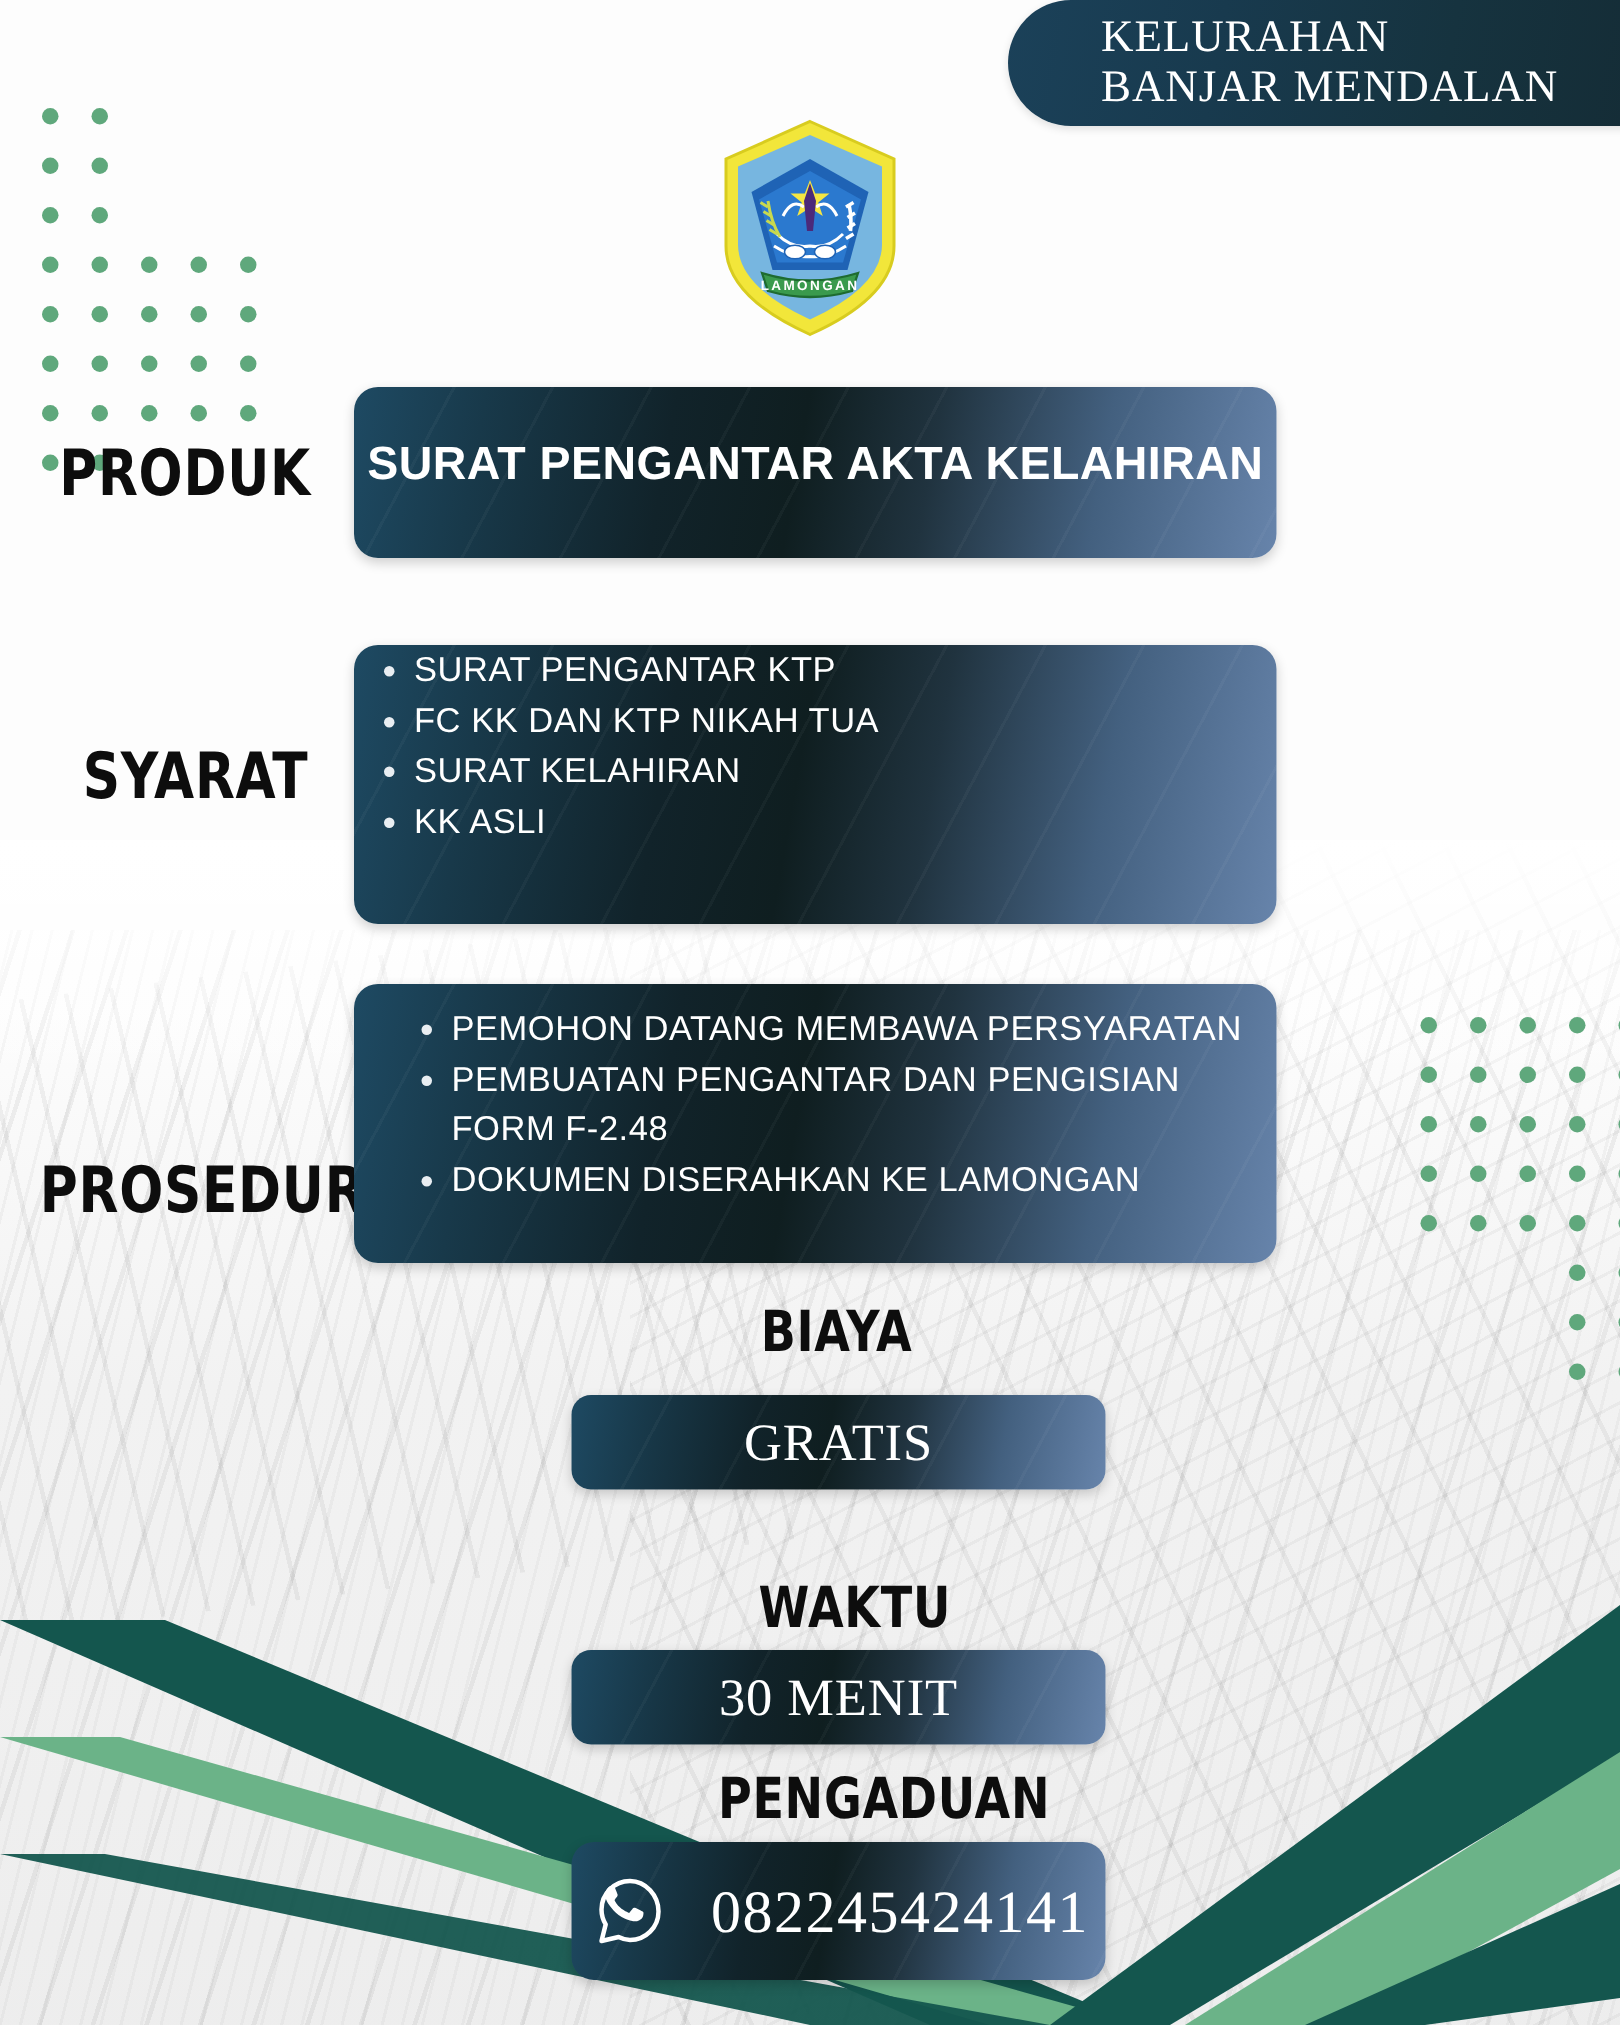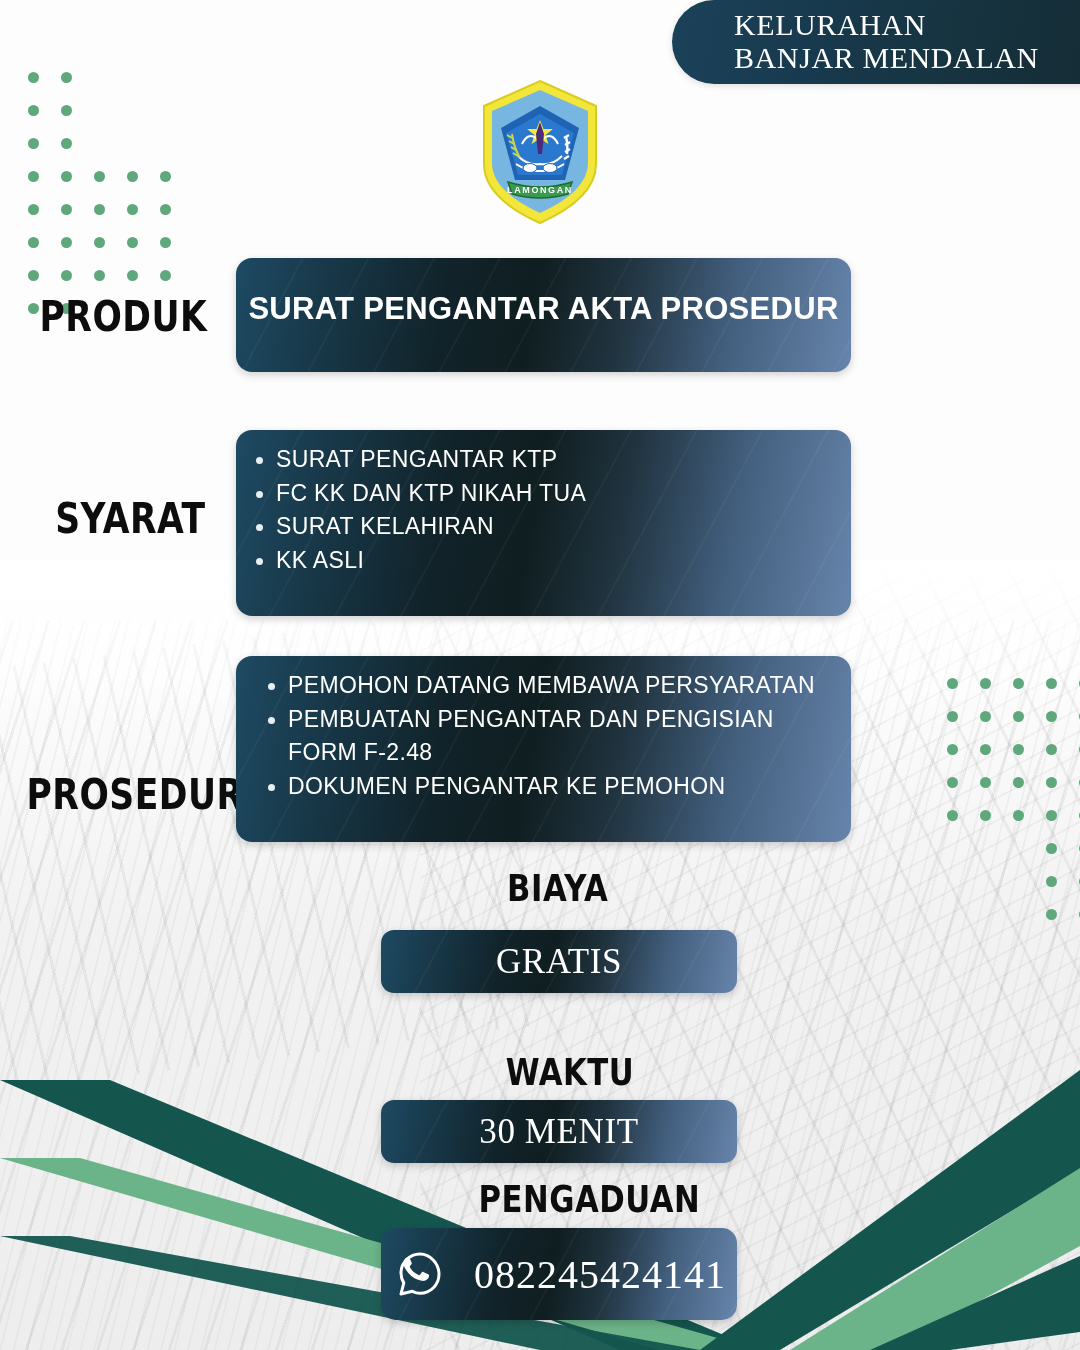--- a/index.html
+++ b/index.html
@@ -257,40 +257,40 @@
     <div class="dot" style="left:1079px;top:744px"></div>
     <div class="dot" style="left:1079px;top:777px"></div>
     <div class="dot" style="left:1079px;top:810px"></div>
     <div class="dot" style="left:1079px;top:843px"></div>
     <div class="dot" style="left:1079px;top:876px"></div>
     <div class="dot" style="left:1079px;top:909px"></div>
   </div>
 
   <div class="seclabel" style="left:36px;top:296px;font-size:36px;">PRODUK</div>
   <div class="panel" style="left:236px;top:258px;width:615px;height:114px;">
-    <div class="title-text">SURAT PENGANTAR AKTA PROSEDUR</div>
+    <div class="title-text">SURAT PENGANTAR AKTA KELAHIRAN</div>
   </div>
 
   <div class="seclabel" style="left:52px;top:498px;font-size:36px;">SYARAT</div>
-  <div class="panel" style="left:236px;top:430px;width:615px;height:186px;padding-top:13px;box-sizing:border-box;">
+  <div class="panel" style="left:236px;top:430px;width:615px;height:186px;box-sizing:border-box;">
     <ul class="plist">
       <li>SURAT PENGANTAR KTP</li>
       <li>FC KK DAN KTP NIKAH TUA</li>
       <li>SURAT KELAHIRAN</li>
       <li>KK ASLI</li>
     </ul>
   </div>
 
   <div class="seclabel" style="left:22px;top:774px;font-size:36px;">PROSEDUR</div>
   <div class="panel" style="left:236px;top:656px;width:615px;height:186px;padding-top:13px;box-sizing:border-box;">
-    <ul class="plist" style="padding-left:52px;">
+    <ul class="plist" style="padding-left:65px;">
       <li>PEMOHON DATANG MEMBAWA PERSYARATAN</li>
       <li>PEMBUATAN PENGANTAR DAN PENGISIAN
 FORM F-2.48</li>
-      <li>DOKUMEN PENGANTAR KE PEMOHON</li>
+      <li>DOKUMEN DISERAHKAN KE LAMONGAN</li>
     </ul>
   </div>
 
   <div class="seclabel" style="left:505px;top:869px;font-size:32px;">BIAYA</div>
   <div class="panel" style="left:381px;top:930px;width:356px;height:63px;border-radius:13px;">
     <div class="pill-text">GRATIS</div>
   </div>
 
   <div class="seclabel" style="left:503px;top:1053px;font-size:32px;">WAKTU</div>
   <div class="panel" style="left:381px;top:1100px;width:356px;height:63px;border-radius:13px;">

